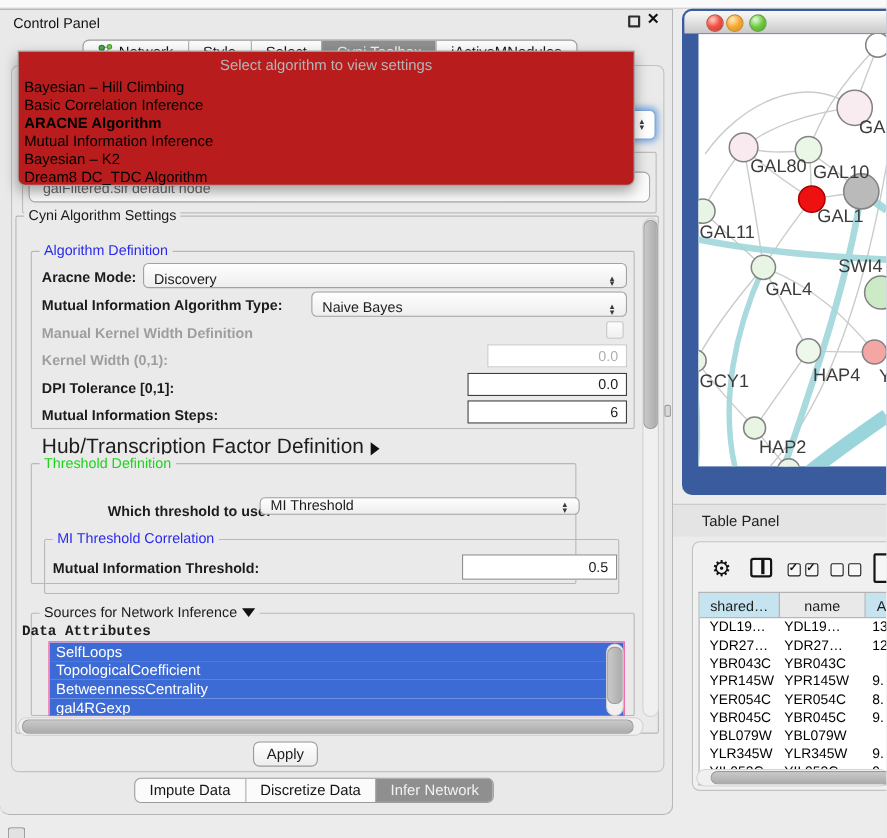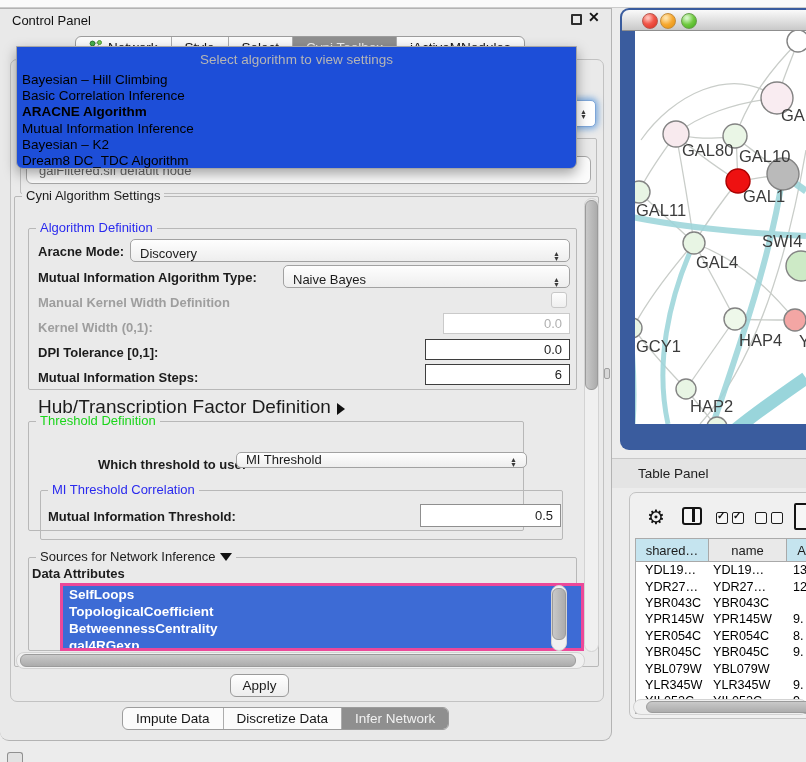--- a/index.html
+++ b/index.html
@@ -26,21 +26,21 @@
 
   
   #content-panel{left:10px;top:59px;width:594px;height:643px;background:#EAEAEA;border:1px solid #C2C2C2;border-radius:7px;}
 
   
   #bg-combo1{left:26px;top:100px;width:570px;height:27px;background:#fff;border:1px solid #7EA6D8;border-radius:5px;box-shadow:0 0 6px 2px rgba(92,152,219,.8);display:flex;align-items:center;padding:0 8px;}
   #bg-group{left:20px;top:138px;width:577px;height:56px;border:1px solid #BDBDBD;border-radius:2px;}
   #bg-combo2{left:26px;top:156px;width:565px;height:28px;background:#FCFCFC;border:1px solid #A8A8A8;border-radius:6px;display:flex;align-items:center;padding:0 12px;color:#6A6A6A;font-size:13px;}
 
   
-  #algo-popup{left:16px;top:46px;width:561px;height:123px;background:#1d4ed8;border:1px solid #A6A6A6;border-radius:0 0 7px 7px;box-shadow:0 5px 13px rgba(0,0,0,.35);z-index:40;}
+  #algo-popup{left:16px;top:46px;width:561px;height:123px;background:#b91c1c;border:1px solid #A6A6A6;border-radius:0 0 7px 7px;box-shadow:0 5px 13px rgba(0,0,0,.35);z-index:40;}
   #algo-placeholder{height:24px;display:flex;align-items:center;justify-content:center;color:#B5B5B5;font-size:13.5px;}
   .algo-item{height:16.3px;display:flex;align-items:center;padding-left:5px;font-size:13.5px;color:#000;}
   .algo-item.bold{font-weight:bold;}
 
   
   .gb{position:absolute;border:1px solid #B8B8B8;border-radius:2px;box-sizing:border-box;}
   .gb-legend{position:absolute;top:-9px;left:7px;background:#EAEAEA;padding:0 4px;font-size:13px;white-space:nowrap;display:flex;align-items:center;gap:4px;}
   .legend-blue{color:var(--grp-blue,#2A2AEE);}
   .legend-green{color:var(--grp-green,#1BD51B);}
 
@@ -52,21 +52,21 @@
   .fld.strong{border:1.5px solid #3E3E3E;}
   .combo{position:absolute;display:flex;align-items:flex-end;background:linear-gradient(#FEFEFE,#EEEEEE);border:1px solid #A2A2A2;border-radius:5px;font-size:13px;padding:0 9px;box-sizing:border-box;}
   .arr{margin-left:auto;display:flex;flex-direction:column;align-items:center;line-height:5px;color:#3A3A3A;font-size:7px;}
   .arr::before{content:"▲";} .arr::after{content:"▼";}
   .chk{position:absolute;width:14px;height:14px;border:1px solid #C8C8C8;border-radius:3px;background:linear-gradient(#FDFDFD,#EFEFEF);}
 
   .tri-right{display:inline-block;width:0;height:0;border-left:8px solid #111;border-top:6px solid transparent;border-bottom:6px solid transparent;margin-left:6px;vertical-align:-2px;}
   .tri-down{display:inline-block;width:0;height:0;border-top:8px solid #111;border-left:6px solid transparent;border-right:6px solid transparent;}
 
   
-  #attr-list{left:60px;top:583px;width:524px;height:68px;background:#FFF;border:3px solid #ec4899;overflow:hidden;font-weight:bold;}
+  #attr-list{left:44px;top:583px;width:524px;height:68px;background:#FFF;border:1px solid #ec4899;overflow:hidden;}
   .attr-item{height:17px;display:flex;align-items:center;padding-left:6px;background:var(--sel-blue,#3D6BD5);color:#FFF;font-size:13.5px;}
 
   
   .track{position:absolute;background:#F0F0F0;border:1px solid #D3D3D3;border-radius:8px;}
   .thumb{position:absolute;background:linear-gradient(90deg,#C9C9C9,#ACACAC);border:1px solid #9B9B9B;border-radius:6px;}
   .thumb.h{background:linear-gradient(#C9C9C9,#ACACAC);}
 
   
   #apply-btn{left:230px;top:674px;width:59px;height:23px;background:linear-gradient(#FFFFFF,#EDEDED);border:1px solid #9A9A9A;border-radius:6px;display:flex;align-items:center;justify-content:center;font-size:13.5px;}
 
@@ -214,21 +214,21 @@
   </div>
   <div class="lbl" style="left:48px;top:509px;">Mutual Information Threshold:</div>
   <div class="fld" style="left:420px;top:504px;width:141px;height:23px;">0.5</div>
 
   <div class="gb" style="left:28px;top:557px;width:549px;height:94px;">
     <div class="gb-legend">
       <span>Sources for Network Inference</span>
         <span class="tri-down"></span>
     </div>
   </div>
-  <div class="lbl" style="left:32px;top:566px;">Data Attributes</div>
+  <div class="lbl" style="left:20px;top:566px;font-family:Liberation Mono, monospace;">Data Attributes</div>
   <div id="attr-list" class="abs">
       <div class="attr-item">SelfLoops</div>
       <div class="attr-item">TopologicalCoefficient</div>
       <div class="attr-item">BetweennessCentrality</div>
       <div class="attr-item">gal4RGexp</div>
     </div>
   <div class="track" style="left:551px;top:585px;width:14px;height:64px;"></div>
   <div class="thumb" style="left:552px;top:588px;width:12px;height:50px;"></div>
 
   <div class="track" style="left:16px;top:652px;width:567px;height:15px;"></div>

